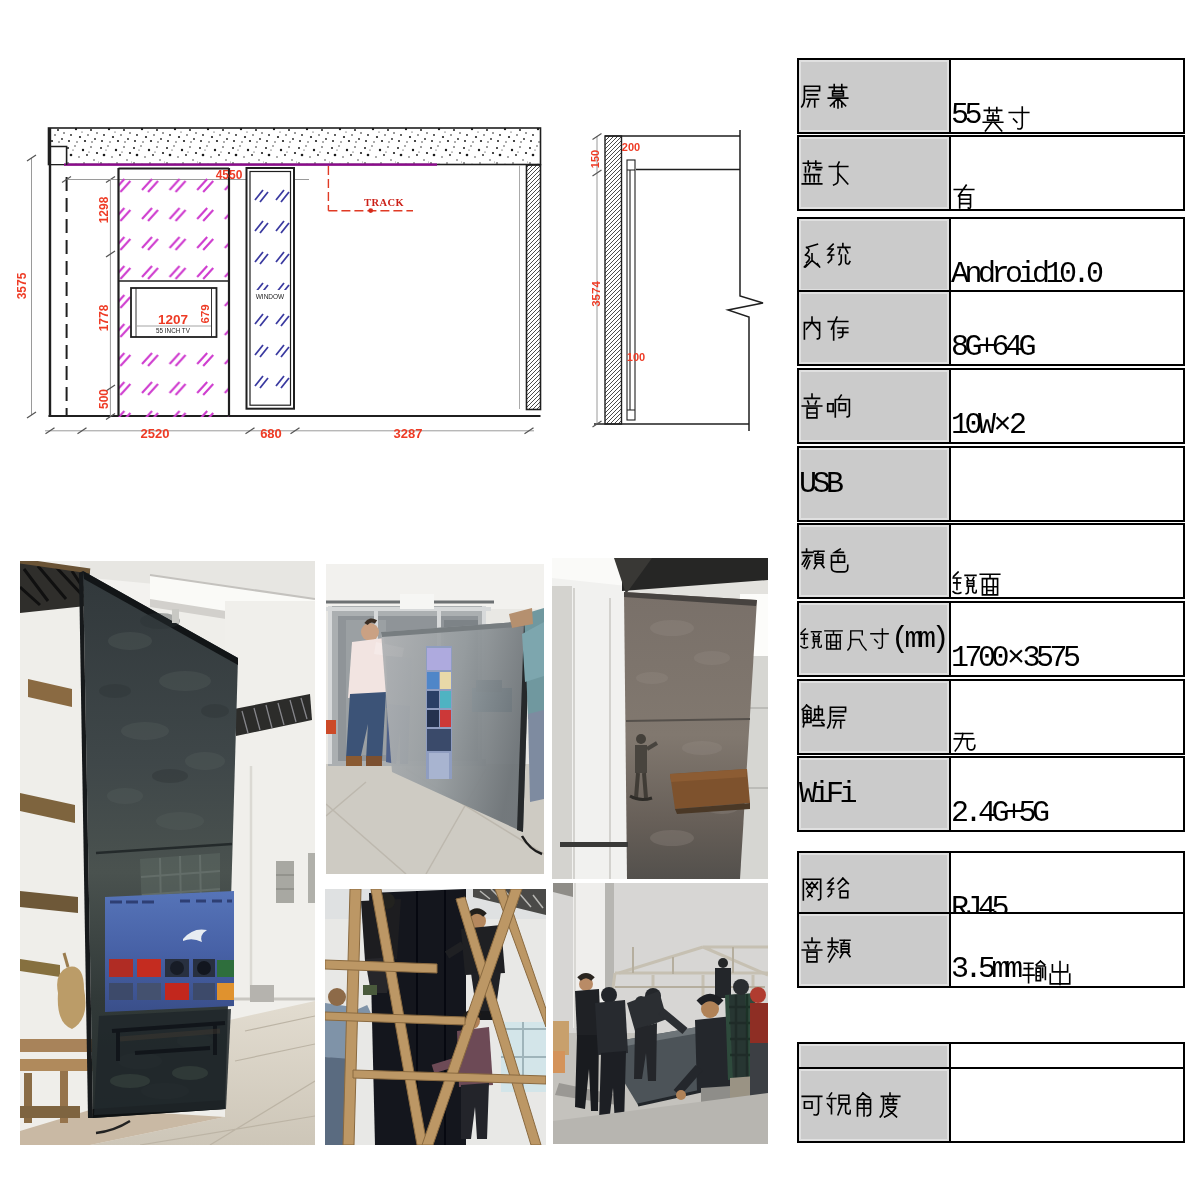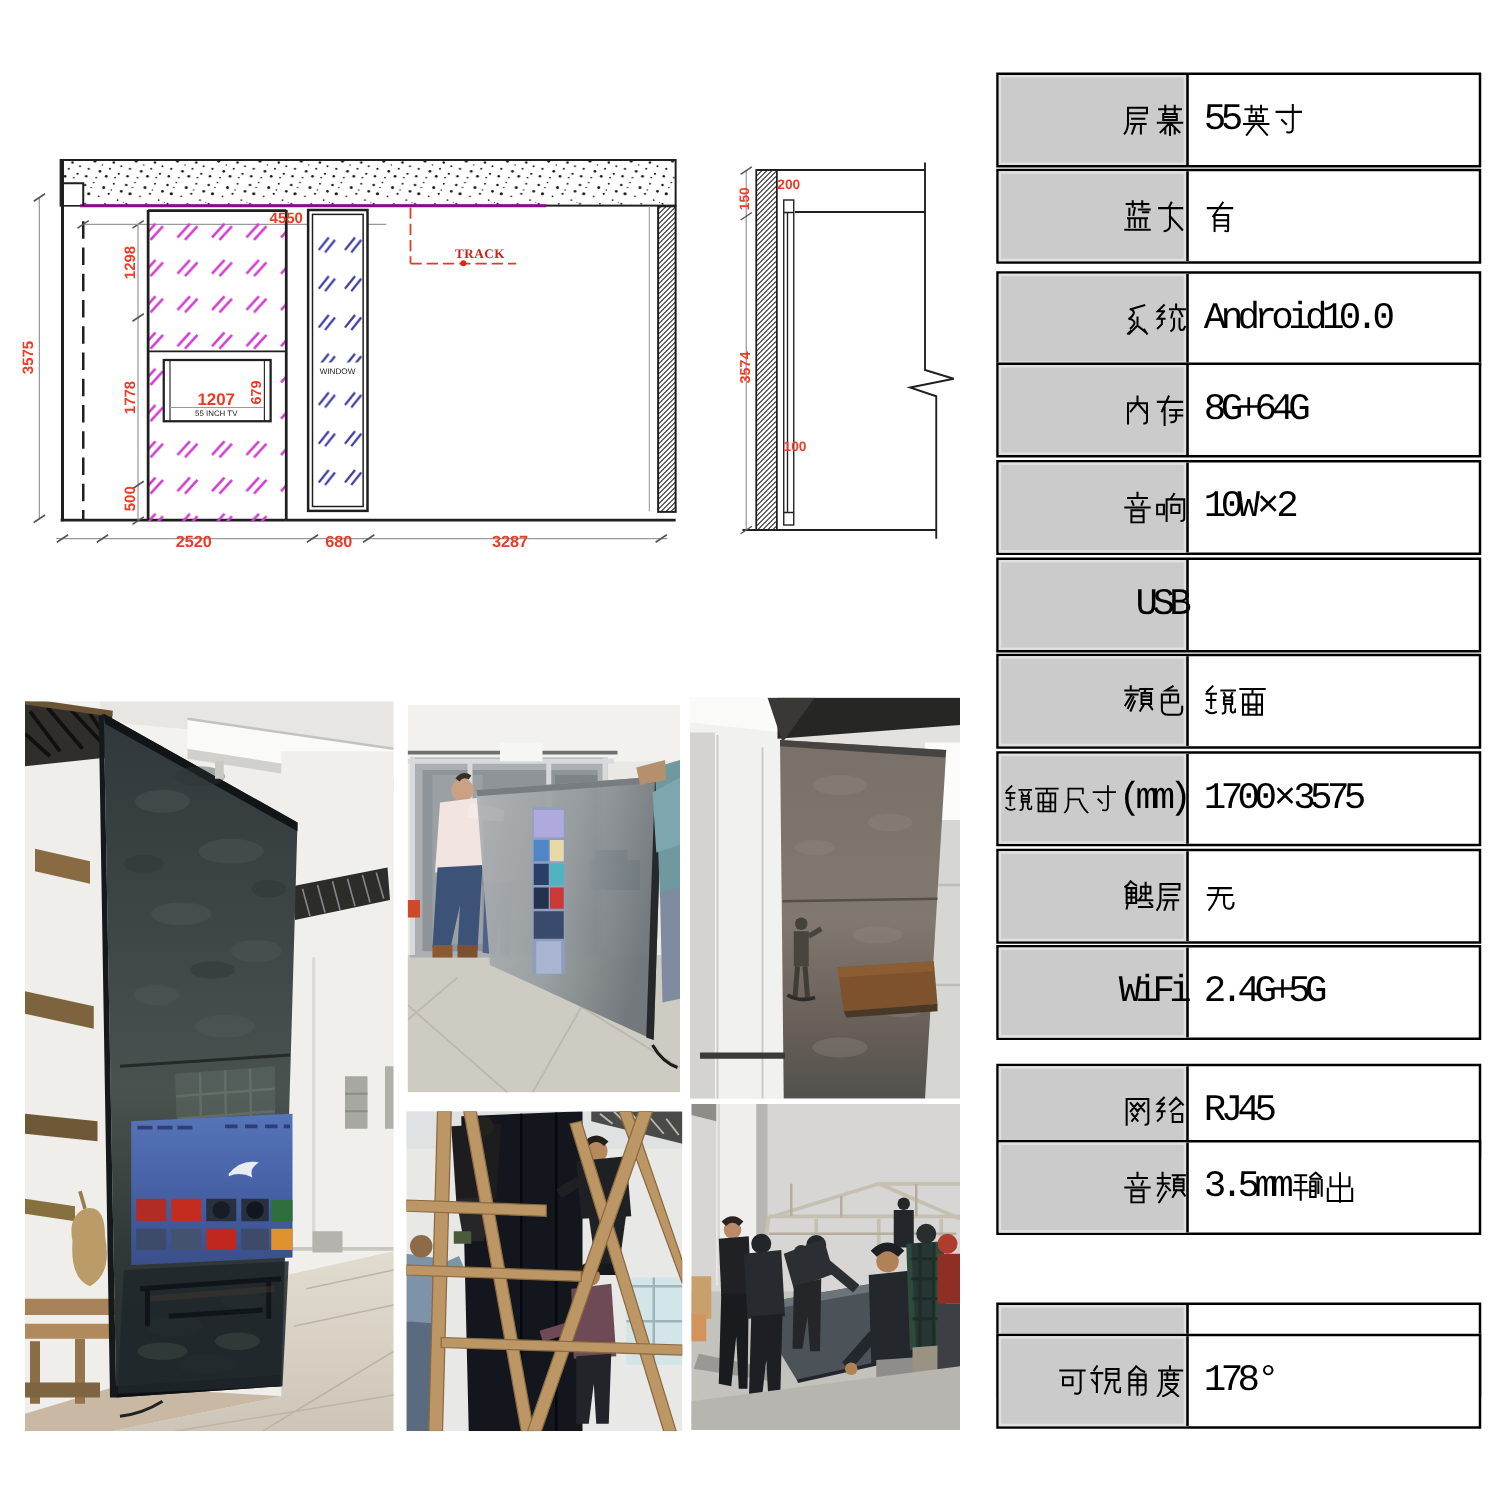--- a/index.html
+++ b/index.html
@@ -2,22 +2,22 @@
 <html><head>
 <meta charset="utf-8">
 <style>
 html,body{margin:0;padding:0;background:#fff;width:1200px;height:1200px;overflow:hidden;
   font-family:"Liberation Sans",sans-serif;}
 .abs{position:absolute;}
 #spec{position:absolute;left:797px;top:57.5px;width:388px;height:1090px;}
 .row{position:absolute;left:0;width:388px;height:76px;box-sizing:border-box;
   border:2.4px solid #000;display:flex;background:#fff;}
 .lab{width:152px;box-sizing:border-box;border-right:2.5px solid #000;background:#cbcbcb;
-  display:flex;align-items:center;justify-content:flex-end;box-shadow:inset 0 0 0 2px #e0e0e0;}
-.val{flex:1;display:flex;align-items:center;padding-left:12px;overflow:hidden;}
+  display:flex;align-items:center;justify-content:flex-start;box-shadow:inset 0 0 0 2px #e0e0e0;}
+.val{flex:1;display:flex;align-items:flex-end;padding-left:0;overflow:hidden;}
 .val .mono{margin-right:2px;}
 .mono{font-family:"Liberation Mono",monospace;font-size:30px;letter-spacing:-4.5px;color:#000;white-space:pre;}
 .mono.big{font-size:30px;}
 svg.cj{width:24px;height:24px;flex:none;display:block;}
 .ph{position:absolute;overflow:hidden;}
 </style>
 </head>
 <body>
 
 <svg width="0" height="0" style="position:absolute">
@@ -829,18 +829,14 @@
         <svg class="cj" style="width:26px;height:26px">
           <use href="#c-shi"></use>
         </svg>
         <svg class="cj" style="width:26px;height:26px">
           <use href="#c-jiao"></use>
         </svg>
         <svg class="cj" style="width:26px;height:26px">
           <use href="#c-du"></use>
         </svg>
       </div>
-      <div class="val">
-        <span class="mono">178</span>
-        <span class="mono big">°</span>
-      </div>
     </div>
 </div>
 
 </body></html>

